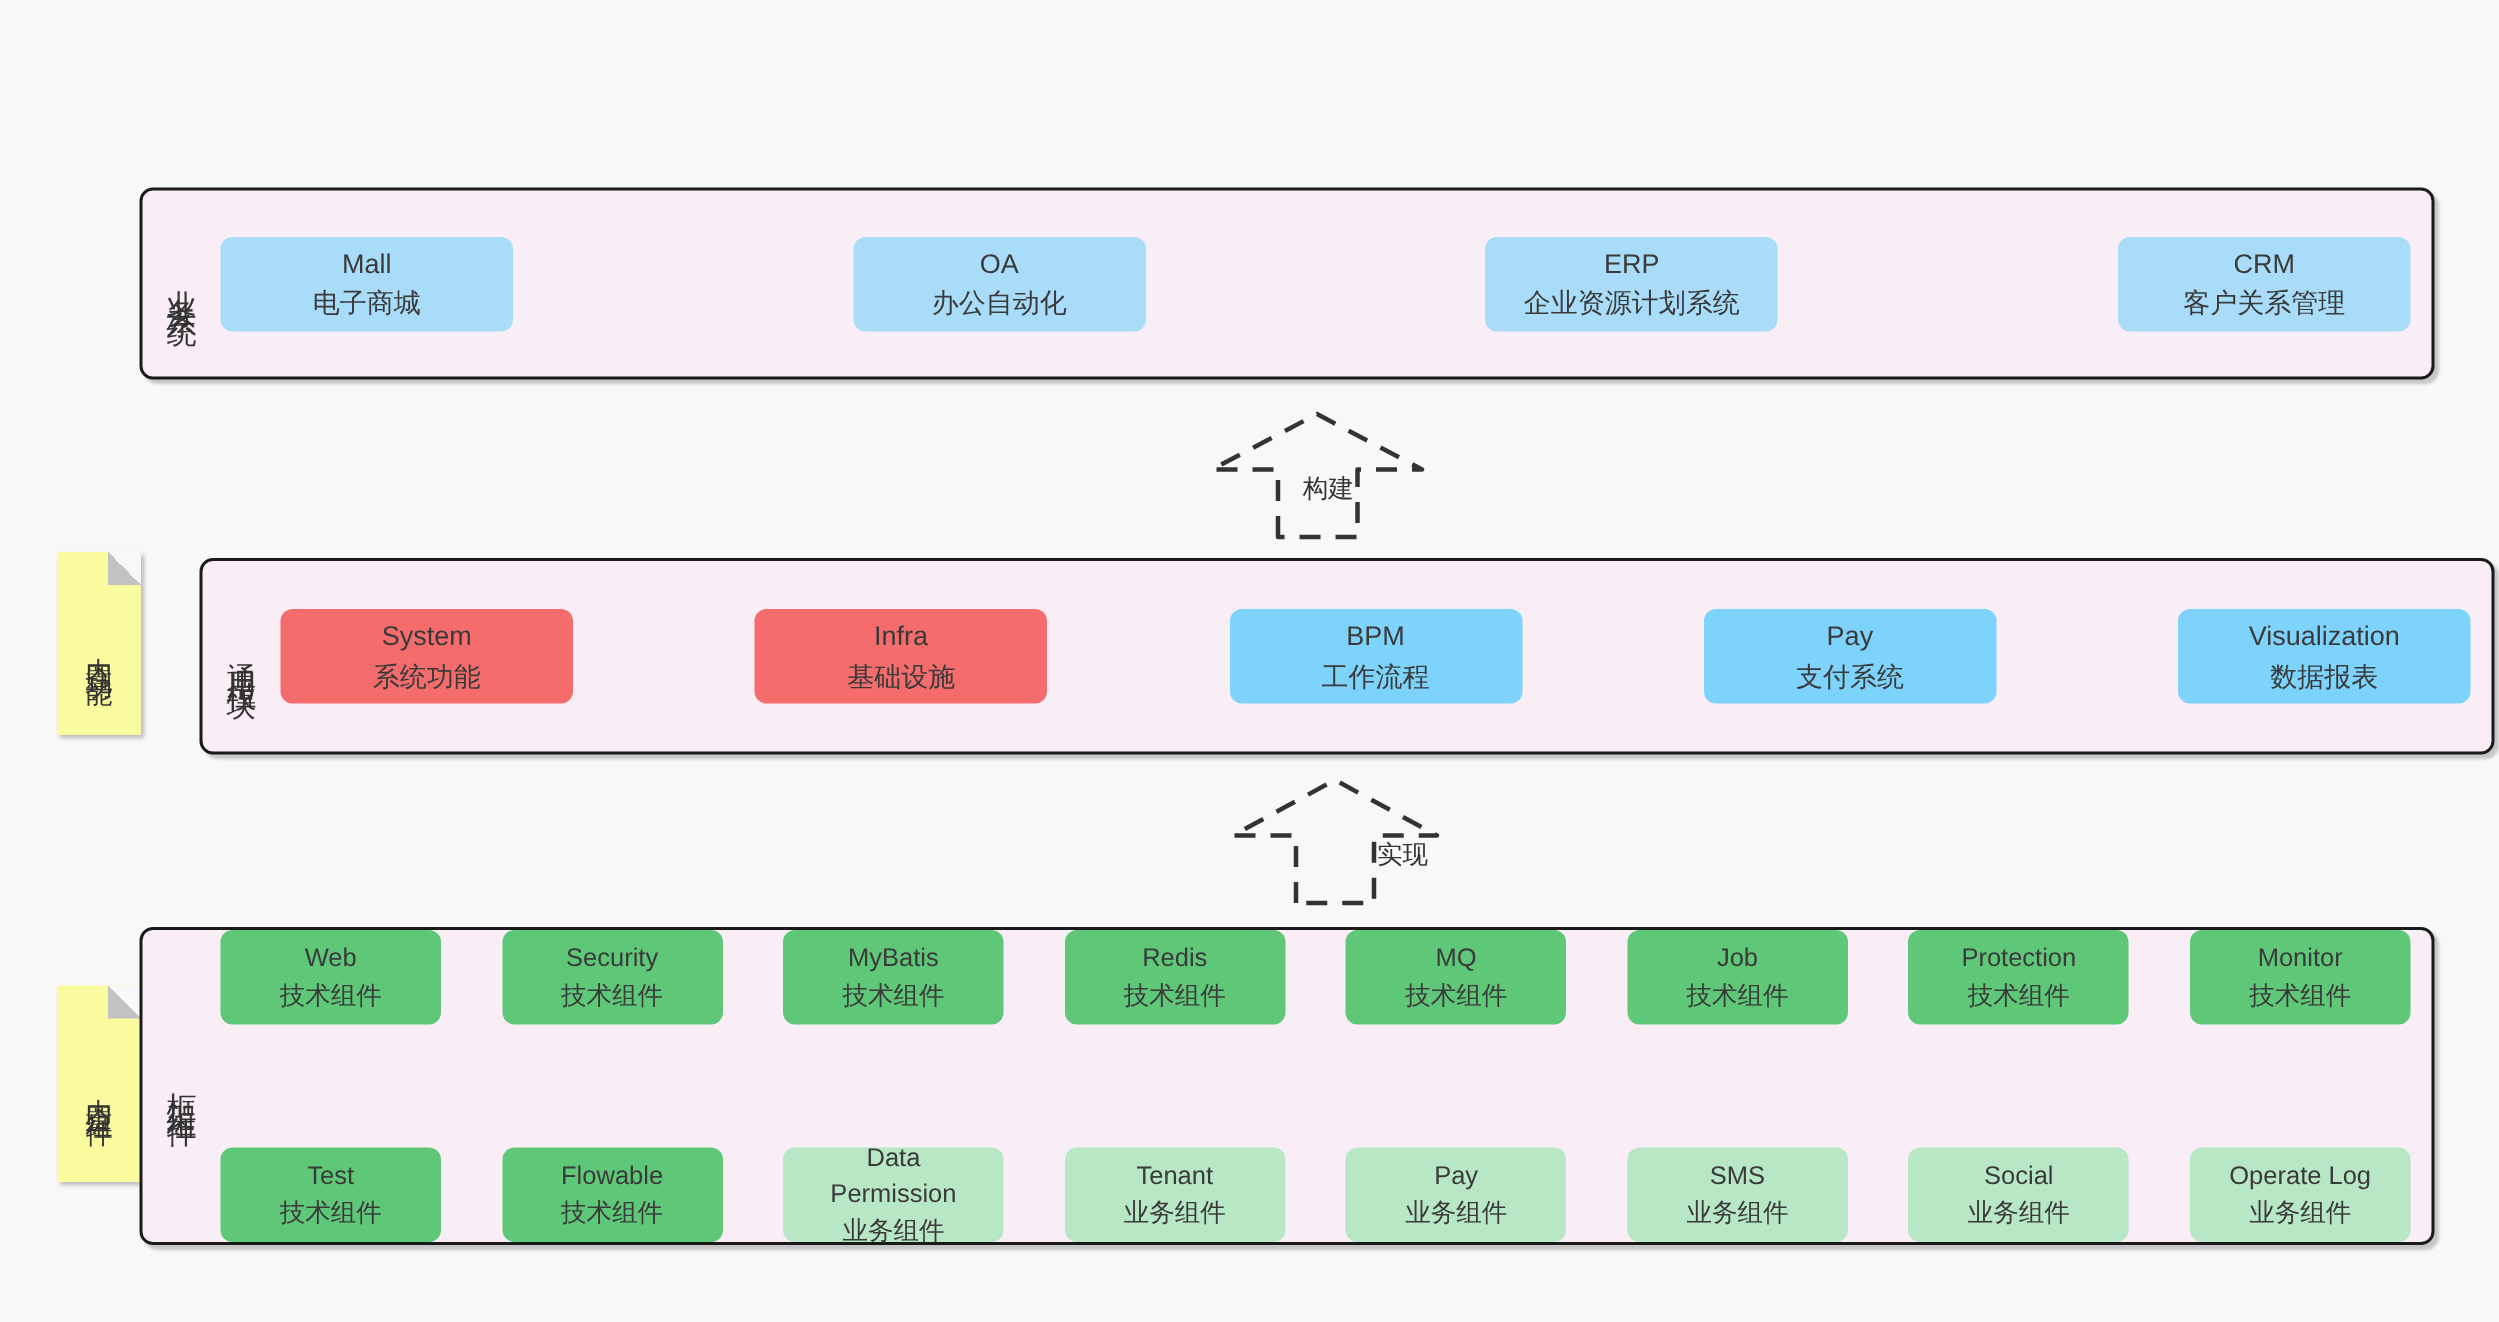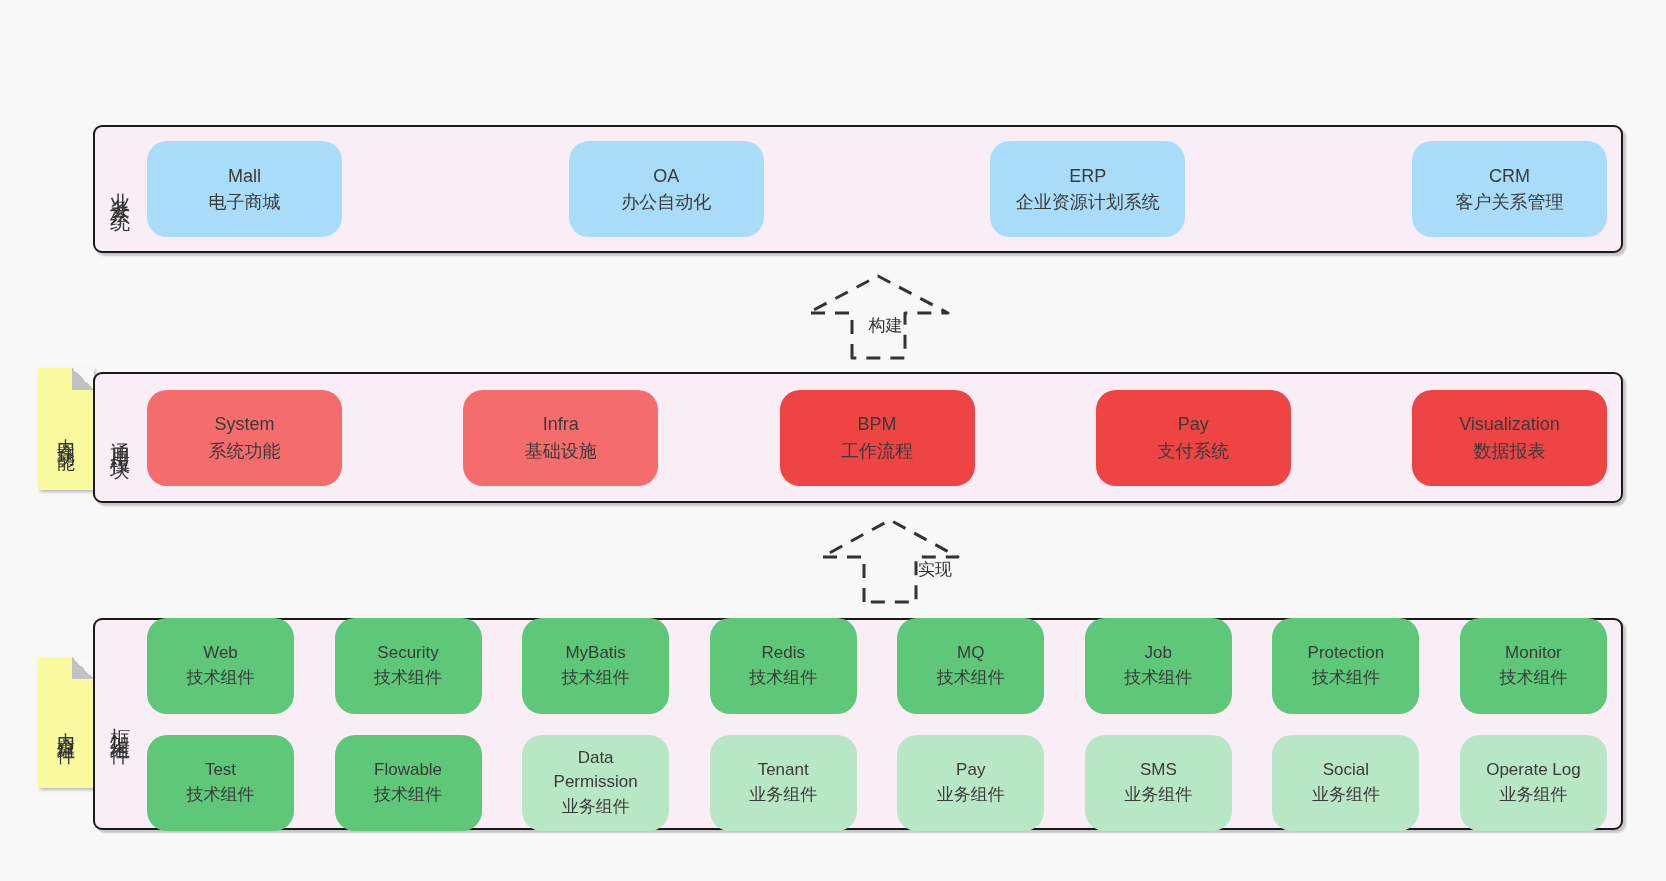--- a/index.html
+++ b/index.html
@@ -7,49 +7,49 @@
   body { font-family:"Liberation Sans","DejaVu Sans",sans-serif; background:#f8f8f8; }
   #canvas { position:relative; width:1666px; height:881px; background:#f8f8f8; overflow:hidden; }
 
   
   .band {
     position:absolute; left:93px; width:1530px;
     background:#f9edf6; border:2px solid #1a1a1a; border-radius:9px;
     box-shadow:3px 3px 2px rgba(0,0,0,0.2);
   }
   .band-business   { top:125px; height:128px; }
-  .band-modules    { top:372px; height:131px; }
+  .band-modules    { top:372px; height:131px;margin-left:40px; }
   .band-components { top:618px; height:212px; }
 
   .band-label {
     position:absolute; left:6px; top:0; bottom:0; width:40px;
     display:flex; align-items:center; justify-content:center;
     writing-mode:vertical-lr; text-orientation:upright;
     font-size:20px; letter-spacing:6px; color:#333;
   }
 
   .content {
     position:absolute; left:52px; right:14px; top:0; bottom:0;
     display:flex; align-items:center; justify-content:space-between;
   }
-  .content.cols { flex-direction:column; justify-content:center; gap:21px; }
+  .content.cols { flex-direction:column; justify-content:space-between; gap:21px; }
   .row { display:flex; width:100%; justify-content:space-between; }
 
   
   .node {
-    width:195px; height:96px; border-radius:20px;
+    width:195px; height:63px; border-radius:8px;
     display:flex; flex-direction:column; align-items:center; justify-content:center;
     text-align:center; color:#3a3a3a; font-size:18px; padding:0 10px;
   }
   .node div { line-height:1.45; }
   .band-components .node { width:147px; font-size:17px; padding:0 12px; }
 
   .blue        { background:#a9dcf8; }
   .red         { background:#f56c6c; }
-  .pink        { background:#ef4444; }
+  .pink        { background:#7dd3fc; }
   .green       { background:#5fc878; }
   .green-light { background:#b8e7c5; }
 
   
   .note {
     position:absolute; left:38px; width:56px; background:#fafa9e;
     box-shadow:2px 2px 3px rgba(0,0,0,0.25);
   }
   .note-features   { top:368px; height:122px; }
   .note-components { top:657px; height:131px; }

